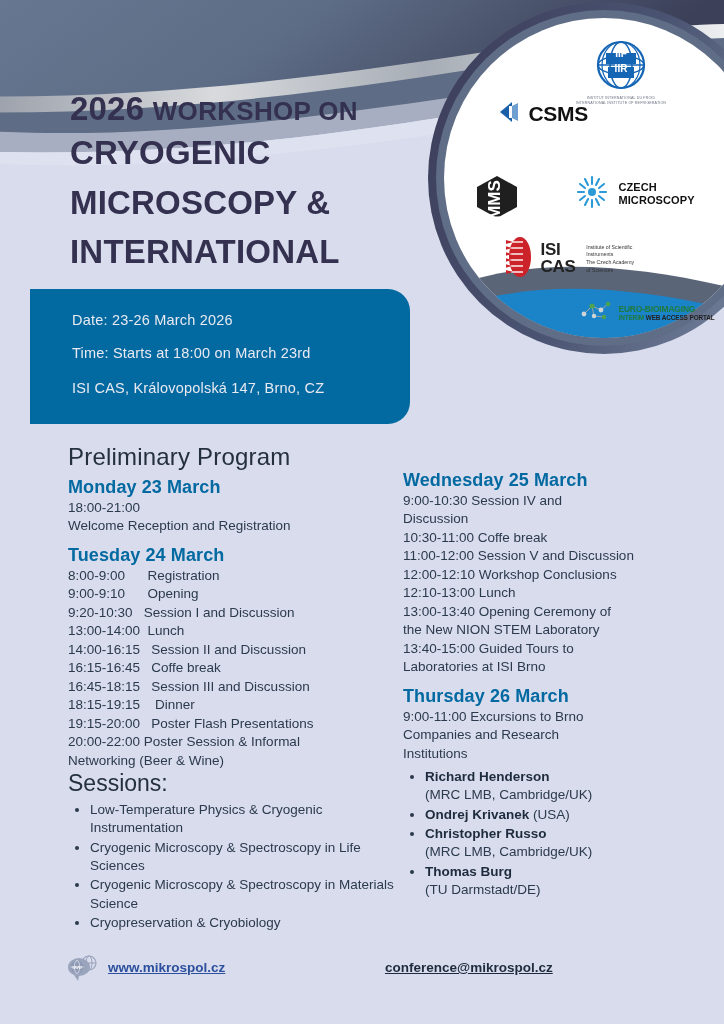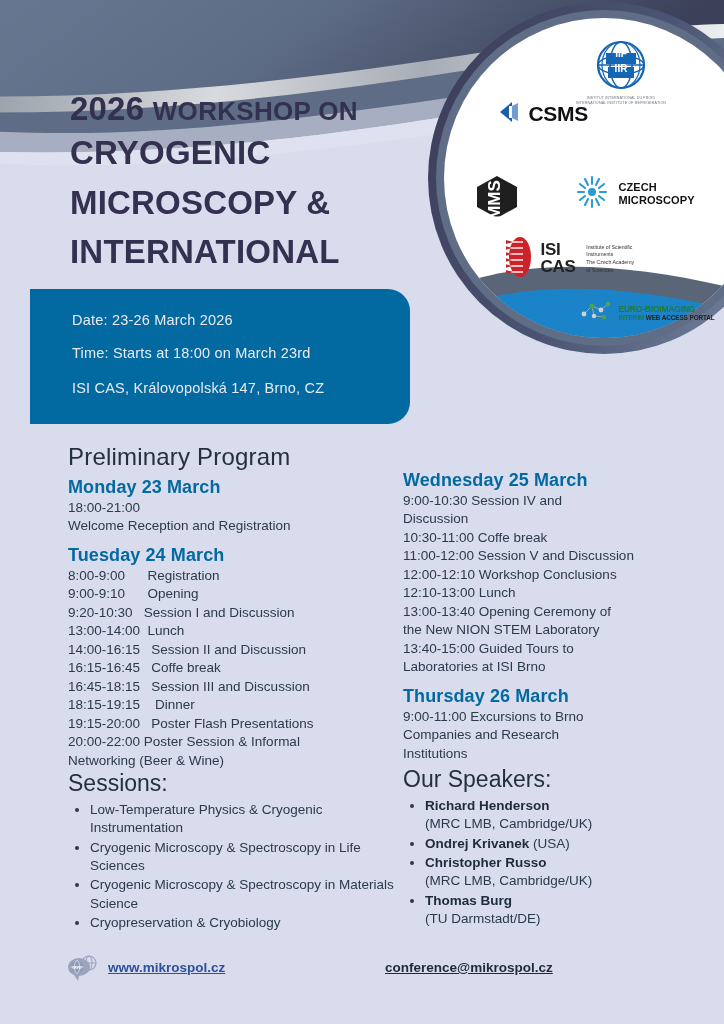--- a/index.html
+++ b/index.html
@@ -197,21 +197,20 @@
       <div class="sub-head" style="margin-top:0">Sessions:</div>
       <ul class="bul">
         <li>Low-Temperature Physics &amp; Cryogenic Instrumentation</li>
         <li>Cryogenic Microscopy &amp; Spectroscopy in Life Sciences</li>
         <li>Cryogenic Microscopy &amp; Spectroscopy in Materials Science</li>
         <li>Cryopreservation &amp; Cryobiology</li>
       </ul>
     </div>
 
     <div class="speakers-wrap">
-      <div class="sub-head" style="margin-top:0">Our Speakers:</div>
       <ul class="bul">
         <li>
           <b>Richard Henderson</b><br>
           <span>(MRC LMB, Cambridge/UK)</span>
         </li>
         <li>
           <b>Ondrej Krivanek</b>
           <span>(USA)</span>
         </li>
         <li>

